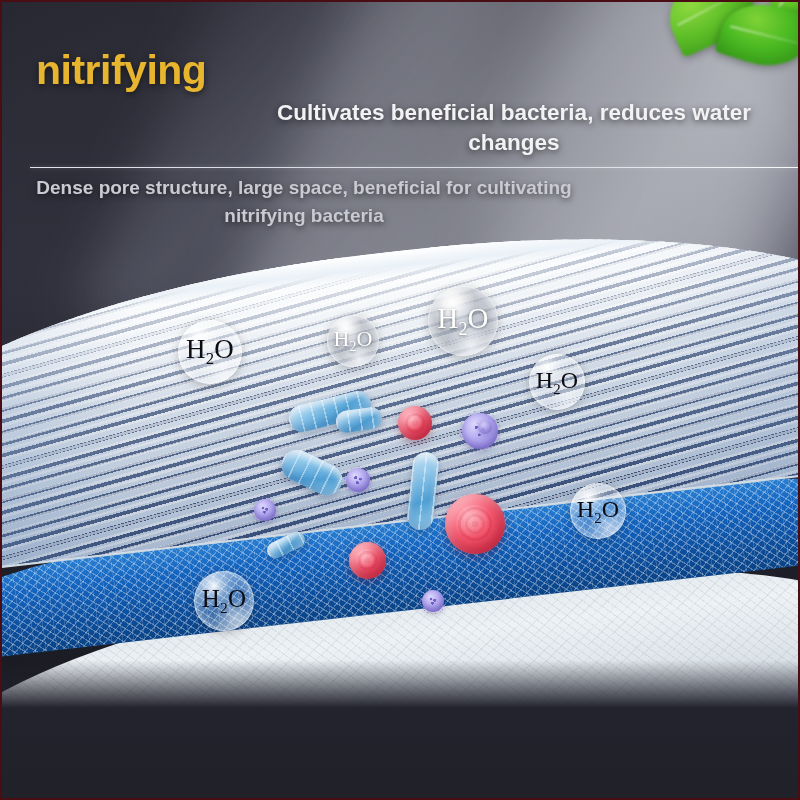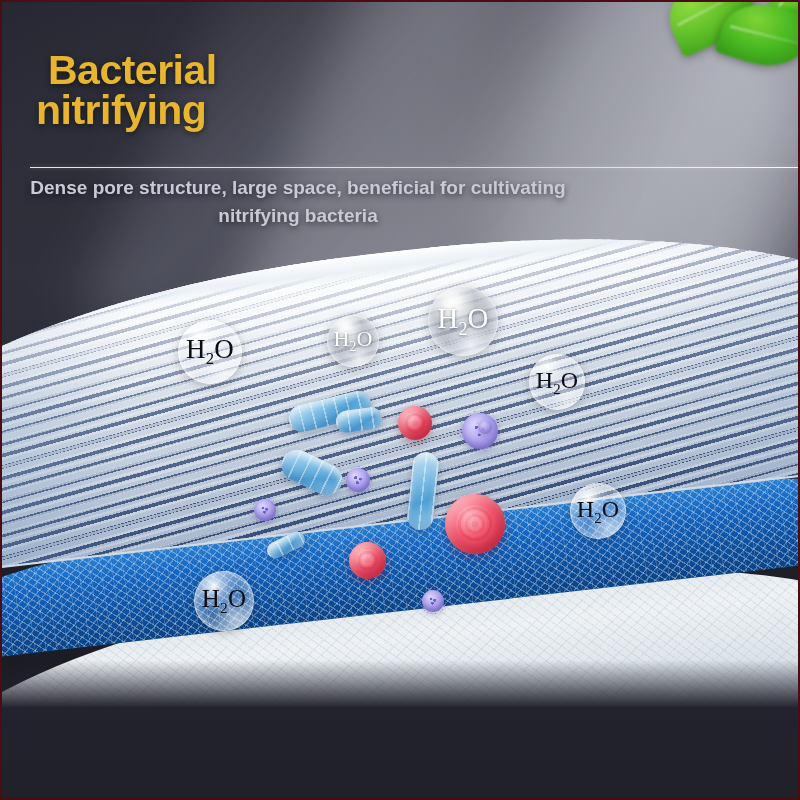--- a/index.html
+++ b/index.html
@@ -54,21 +54,21 @@
   .title{position:absolute;left:46px;top:48px;width:230px;line-height:.98;
      font-weight:700;font-size:41px;color:#e8b52e;letter-spacing:-.5px;
      text-shadow:0 2px 6px rgba(0,0,0,.55);}
   .title .l2{display:block;margin-left:-12px;}
   .subtitle{position:absolute;left:262px;top:96px;width:500px;text-align:center;
      font-weight:700;font-size:22.5px;line-height:1.33;color:#f2f2f4;
      text-shadow:0 2px 7px rgba(0,0,0,.6);}
   .divider{position:absolute;left:28px;top:165px;width:772px;height:1px;
      background:linear-gradient(90deg,rgba(235,238,245,.95),rgba(225,230,240,.85) 70%,rgba(255,255,255,.95));
      box-shadow:0 0 4px rgba(255,255,255,.35);}
-  .desc{position:absolute;left:16px;top:172px;width:560px;text-align:center;
+  .desc{position:absolute;left:22px;top:172px;width:560px;text-align:center;
      font-weight:700;font-size:19px;line-height:1.45;color:#c9cad2;
      text-shadow:0 2px 6px rgba(0,0,0,.55);}
 
   
   .mat{position:absolute;left:-130px;top:250px;width:1070px;height:600px;
        transform:rotate(-6.5deg);}
   .layer{position:absolute;left:0;width:1100px;border-radius:48% 48% 0 0 / 170px 170px 0 0;
        overflow:hidden;}
 
   
@@ -190,23 +190,23 @@
       <div class="leaf leafA">
           <i class="vein"></i>
         </div>
       <div class="leaf leafB">
           <i class="vein"></i>
         </div>
     </div>
   </div>
 
   <div class="title">
-    <span>Bacterial</span>
     <span class="l2">nitrifying</span>
   </div>
+  <div class="subtitle">Cultivates beneficial bacteria, reduces water changes</div>
   <div class="divider"></div>
   <div class="desc">Dense pore structure, large space, beneficial for cultivating nitrifying bacteria</div>
 
   <div class="mat">
     <div class="layer lay-bottom"></div>
     <div class="layer sep-b"></div>
     <div class="layer lay-blue"></div>
     <div class="layer sep-t"></div>
     <div class="layer lay-mesh">
       <div class="mesh-tex"></div>

